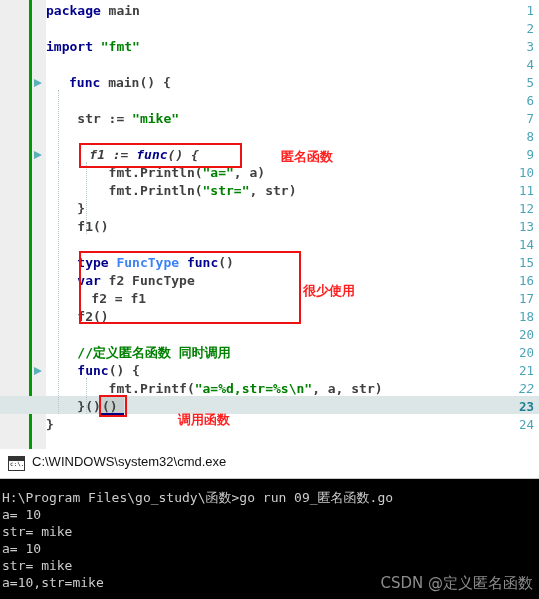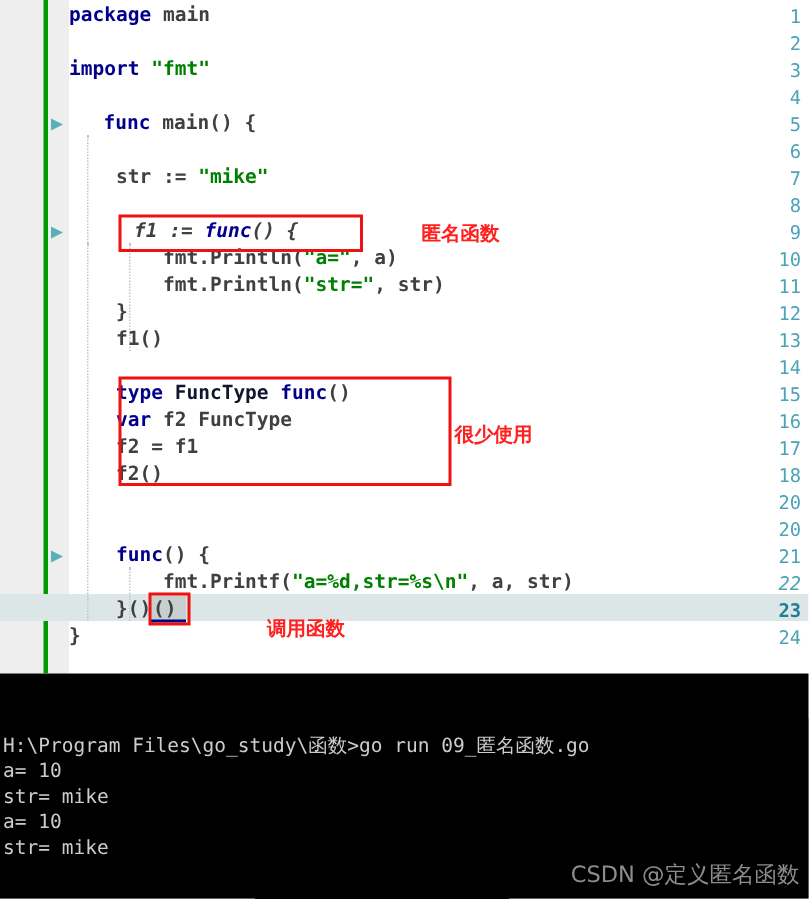--- a/index.html
+++ b/index.html
@@ -95,21 +95,21 @@
     position: absolute;
     width: 1px;
     border-left: 1px dotted #b9c6cc;
   }
 
   
   .kw   { color: #00008b; }
   .str  { color: #008000; }
   .num  { color: #a020a0; }
   .cmt  { color: #008000; font-weight: bold;}
-  .typ  { color: #0f172a; }
+  .typ  { color: #3b82f6; }
   .pln  { color: #404040; }
 
   
   .redbox {
     position: absolute;
     border: 2px solid #ee1111;
     box-sizing: border-box;
     pointer-events: none;
   }
   .annot {
@@ -265,24 +265,25 @@
   <div class="codeline" style="left:46px; top:182px;"><span class="pln">        fmt.Println(</span><span class="str">"str="</span><span class="pln">, str)</span></div>
 
   <div class="codeline" style="left:46px; top:200px;"><span class="pln">    }</span></div>
 
   <div class="codeline" style="left:46px; top:218px;"><span class="pln">    f1()</span></div>
 
   <div class="codeline" style="left:46px; top:254px;"><span class="pln">    </span><span class="kw">type</span><span class="pln"> </span><span class="typ">FuncType</span><span class="pln"> </span><span class="kw">func</span><span class="pln">()</span></div>
 
   <div class="codeline" style="left:46px; top:272px;text-align:right;"><span class="pln">    </span><span class="kw">var</span><span class="pln"> f2 FuncType</span></div>
 
-  <div class="codeline" style="left:46px; top:290px;"><span class="pln">    f2 = f1</span></div>
+  <div class="codeline" style="left:60px; top:290px;"><span class="pln">    f2 = f1</span></div>
 
   <div class="codeline" style="left:46px; top:308px;"><span class="pln">    f2()</span></div>
 
+  <div class="codeline" style="left:46px; top:344px;"><span class="cmt">    //定义匿名函数 同时调用</span></div>
 
   <div class="codeline" style="left:46px; top:362px;"><span class="pln">    </span><span class="kw">func</span><span class="pln">() {</span></div>
 
   <div class="codeline" style="left:46px; top:380px;"><span class="pln">        fmt.Printf(</span><span class="str">"a=%d,str=%s\n"</span><span class="pln">, a, str)</span></div>
 
   <div class="codeline" style="left:46px; top:398px;"><span class="pln">    }()</span></div>
 
   <div class="codeline" style="left:46px; top:416px;"><span class="pln">}</span></div>
 
   <div class="paren-box" style="left:100px; top:397px; width:24px; height:18px;"></div>
@@ -293,23 +294,28 @@
   <div class="redbox" style="left:99px;  top:395px; width:28px;  height:22px;"></div>
 
   <div class="annot" style="left:250px; top:148px;margin-left:31px;">匿名函数</div>
   <div class="annot" style="left:303px; top:282px;">很少使用</div>
   <div class="annot" style="left:178px; top:411px;">调用函数</div>
 
 </div>
 
 <div id="console">
 
+  <div id="console-titlebar">
+    <div id="cmd-icon"></div>
+    <div id="console-title">C:\WINDOWS\system32\cmd.exe</div>
+  </div>
 
   <div id="console-body">
     <div class="conline">H:\Program Files\go_study\函数&gt;go run 09_匿名函数.go</div>
     <div class="conline">a= 10</div>
     <div class="conline">str= mike</div>
     <div class="conline">a= 10</div>
     <div class="conline">str= mike</div>
+    <div class="conline">a=10,str=mike</div>
   </div>
 
   <div id="watermark">CSDN @定义匿名函数</div>
 </div>
 
 </body></html>

